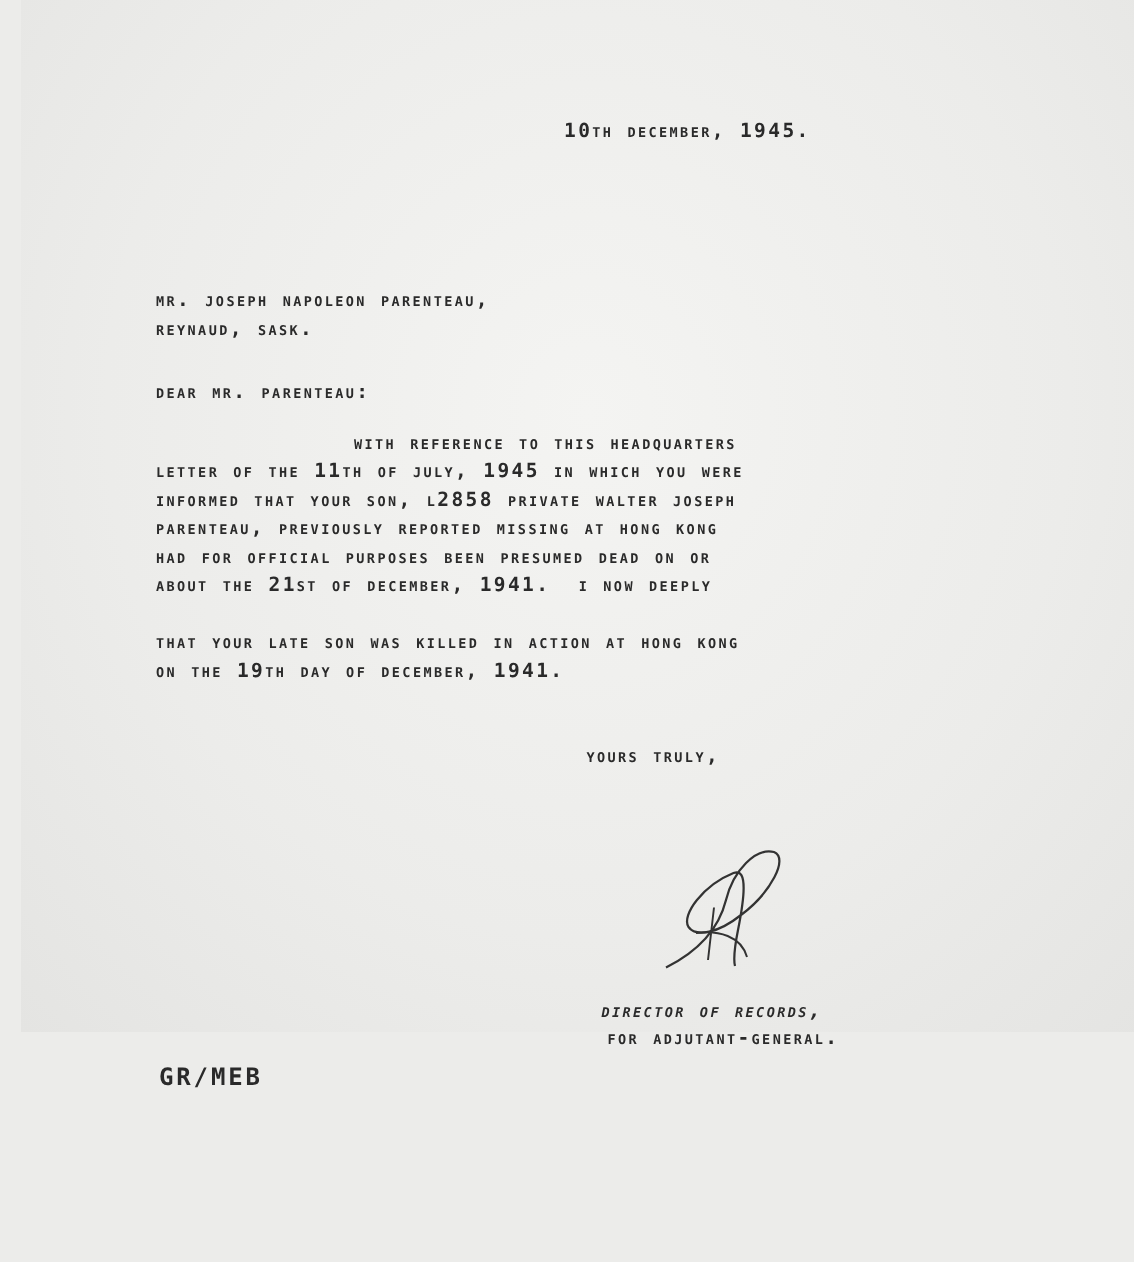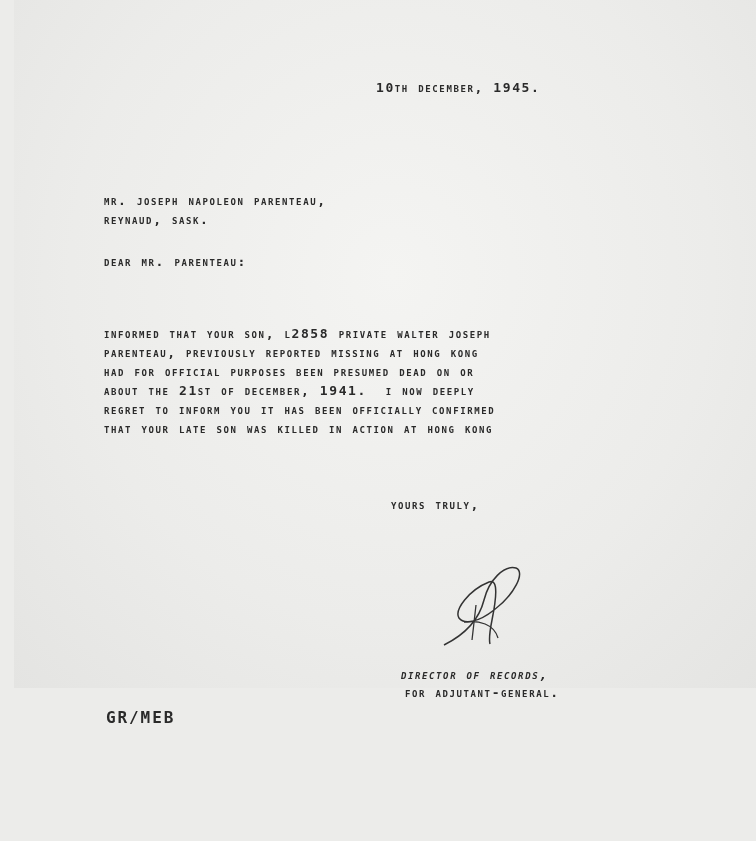--- a/index.html
+++ b/index.html
@@ -40,26 +40,28 @@
 <body>
 
 <div class="page">
   <div class="line date">10th December, 1945.</div>
 
   <div class="line addr1">Mr. Joseph Napoleon Parenteau,</div>
   <div class="line addr2">Reynaud, Sask.</div>
 
   <div class="line salut">Dear Mr. Parenteau:</div>
 
+  <div class="line body-line" style="top:288px">              With reference to this Headquarters</div>
+  <div class="line body-line" style="top:307px">letter of the 11th of July, 1945 in which you were</div>
   <div class="line body-line" style="top:326px">informed that your son, L2858 Private Walter Joseph</div>
   <div class="line body-line" style="top:345px">Parenteau, previously reported missing at Hong Kong</div>
   <div class="line body-line" style="top:364px">had for official purposes been presumed dead on or</div>
   <div class="line body-line" style="top:383px">about the 21st of December, 1941.  I now deeply</div>
-  <div class="line body-line" style="top:402px">regret to inform you it has been officially confirmed</div>
   <div class="line body-line" style="top:421px">that your late son was killed in action at Hong Kong</div>
+  <div class="line body-line" style="top:440px">on the 19th day of December, 1941.</div>
 
   <div class="line closing">Yours truly,</div>
 
   <svg class="signature" viewBox="0 0 100 90">
     <path d="M10 85 C 30 75, 45 60, 50 40 C 55 20, 70 5, 82 8 C 92 12, 80 35, 60 50 C 45 62, 30 65, 25 58 C 20 50, 35 30, 55 22 C 65 18, 62 40, 58 60 C 56 70, 55 80, 56 84" fill="none" stroke="#333" stroke-width="1.5"></path>
     <path d="M42 45 L 38 80 M 30 62 C 45 60, 60 64, 64 78" fill="none" stroke="#333" stroke-width="1.3"></path>
   </svg>
 
   <div class="line sig2">Director of Records,</div>
   <div class="line sig3">for Adjutant-General.</div>

